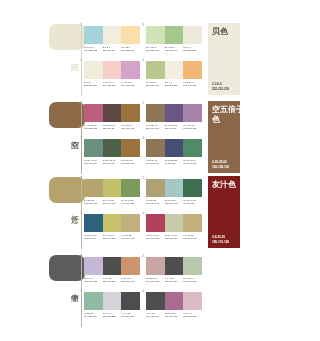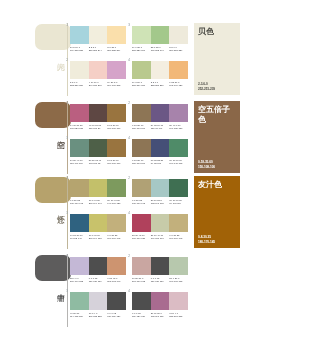--- a/index.html
+++ b/index.html
@@ -10,21 +10,21 @@
     overflow: hidden;
   }
   #page {
     position: relative;
     width: 240px; height: 341px;
     background: #ffffff;
   }
 
   .section {
     position: absolute;
-    left: 2px; width: 240px;
+    left: 16px; width: 240px;
     height: 75px;
   }
   .section.s0 { top: 22px; }
   .section.s1 { top: 100px; }
   .section.s2 { top: 175px; }
   .section.s3 { top: 253px; }
 
   
   .accent-chip {
     position: absolute;
@@ -431,21 +431,21 @@
           <div class="code-line">21-10-40-10</div>
           <div class="code-line">197-188-170</div>
         </div>
         <div class="code-cell">
           <div class="code-line">0-8-30-35</div>
           <div class="code-line">180-170-145</div>
         </div>
       </div>
     </div>
 
-    <div class="name-panel" style="background:#a16207">
+    <div class="name-panel" style="background:#7f1d1d">
       <div class="name-title" style="color:#ffffff">友汁色</div>
       <div class="name-codes">
         <div class="name-code-line" style="color:#ffffff">0-8-30-35</div>
         <div class="name-code-line" style="color:#ffffff">180-170-145</div>
       </div>
     </div>
   </div>
 
   <div class="section s3">
     <div class="accent-chip" style="background:#5d5c5c"></div>

